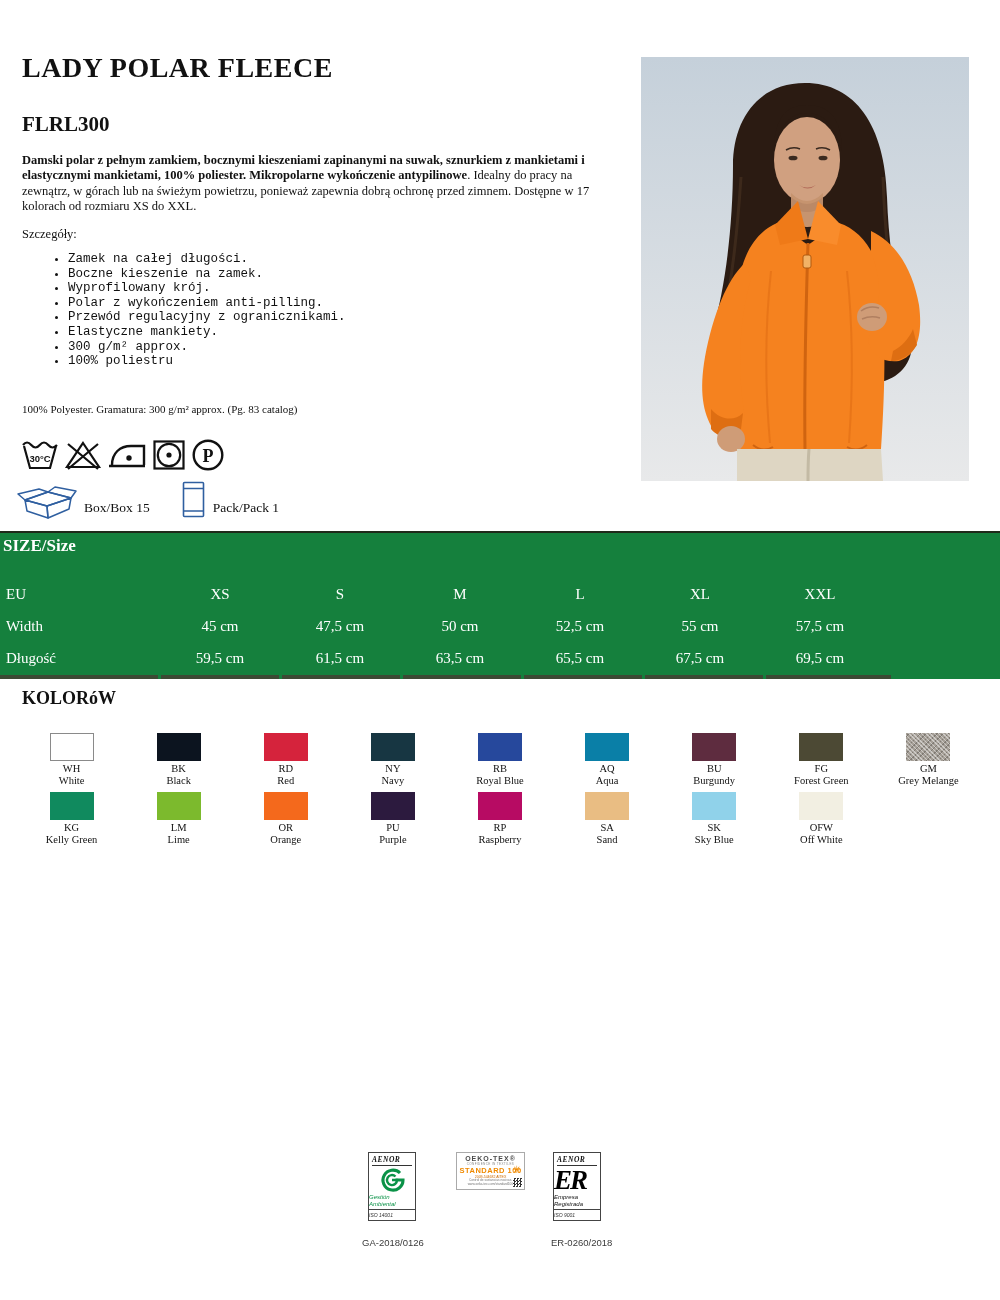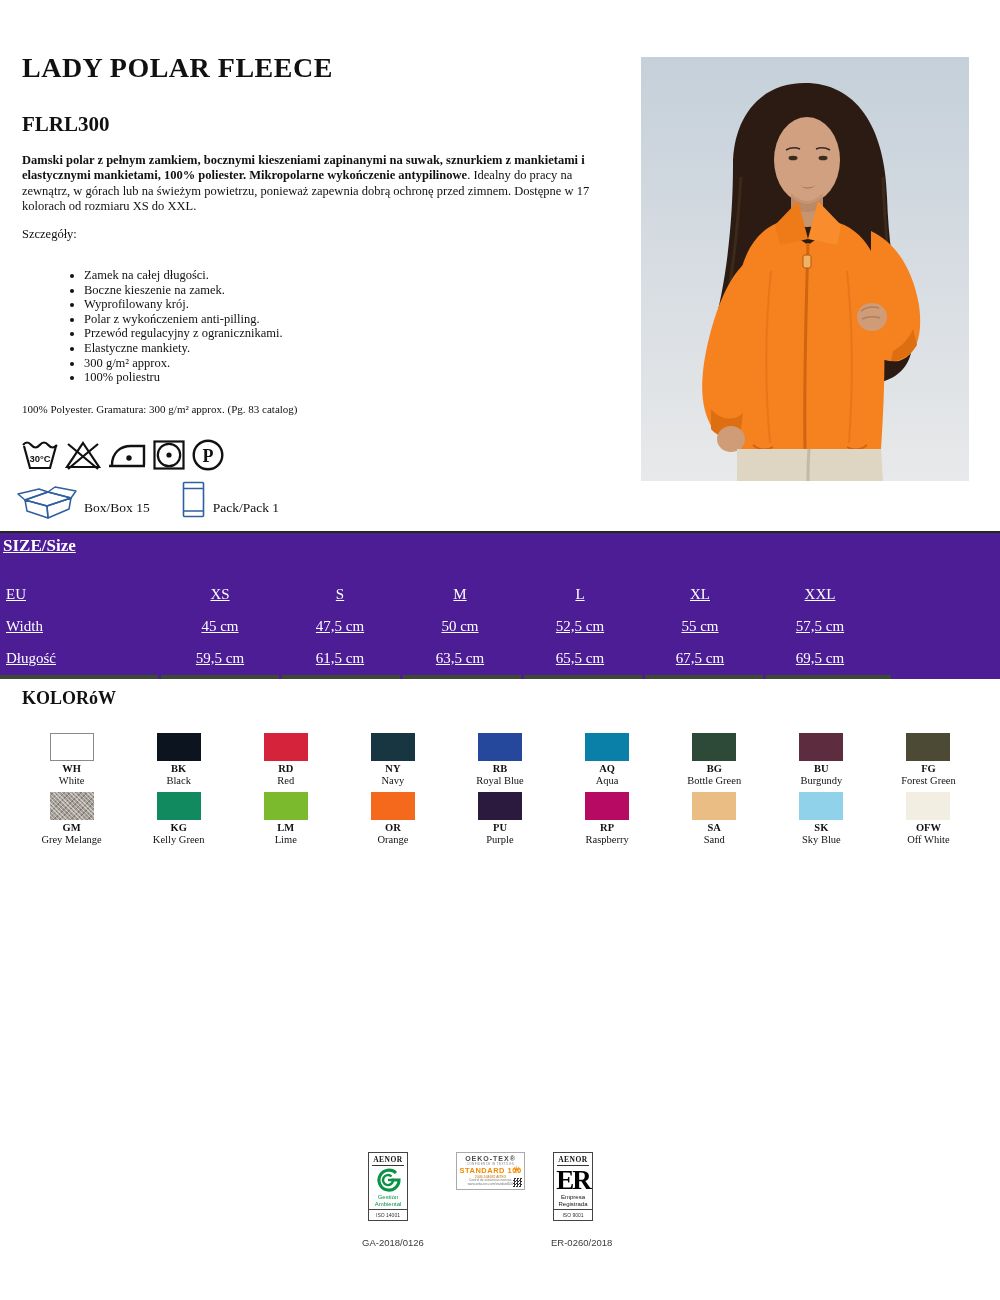--- a/index.html
+++ b/index.html
@@ -5,62 +5,62 @@
   html,body{margin:0;padding:0;background:#fff;}
   .page{position:relative;width:1000px;height:1300px;background:#ffffff;overflow:hidden;
         font-family:"Liberation Serif","DejaVu Serif",serif;color:#111;}
 
   
   .title{position:absolute;left:22px;top:52px;font-size:28px;font-weight:bold;letter-spacing:.5px;}
   .code{position:absolute;left:22px;top:112px;font-size:21px;font-weight:bold;}
   .desc{position:absolute;left:22px;top:153px;width:580px;font-size:12.5px;line-height:15.4px;}
   .desc b{font-weight:bold;}
   .details-label{position:absolute;left:22px;top:227px;font-size:12.5px;}
-  ul.details{position:absolute;left:22px;top:252px;margin:16px;padding-left:46px;font-size:12.5px;line-height:14.6px;}
+  ul.details{position:absolute;left:22px;top:252px;margin:0;padding-left:46px;font-size:12.5px;line-height:14.6px;font-family:Liberation Mono, monospace;}
   ul.details li{margin:0;padding:0;}
   .composition{position:absolute;left:22px;top:403px;font-size:11px;}
 
   
   .care-row{position:absolute;left:20px;top:436px;display:flex;gap:2px;align-items:center;}
   .care-row svg{display:block;}
 
   
   .pack-row{position:absolute;left:16px;top:478px;display:flex;align-items:flex-end;gap:6px;font-size:13.5px;}
   .pack-row .lbl{padding-bottom:4px;}
 
   
   .photo{position:absolute;left:641px;top:57px;width:328px;height:424px;}
 
   
-  .size-table{position:absolute;left:0;top:531px;width:1000px;background:#4c1d95;
-              border-top:2px solid #1f2a1a;color:#fff;text-decoration:underline;}
+  .size-table{position:absolute;left:0;top:531px;width:1000px;background:#15803d;
+              border-top:2px solid #1f2a1a;color:#fff;}
   .size-title{font-size:17px;font-weight:bold;padding:3px 0 0 3px;height:22px;}
   .size-spacer{height:20px;}
   .size-row{display:flex;height:32px;align-items:center;font-size:15px;}
   .size-cell{width:120px;text-align:center;}
   .size-cell.first{width:160px;text-align:left;padding-left:6px;box-sizing:border-box;}
   .size-bottom{display:flex;gap:3px;height:4px;margin-top:1px;}
   .size-bottom div{background:#3c4a34;height:4px;}
 
   
   .colors-title{position:absolute;left:22px;top:688px;font-size:18px;font-weight:bold;}
   .swatch-grid{position:absolute;left:18px;top:733px;width:964px;display:grid;
                grid-template-columns:repeat(9,1fr);row-gap:5px;}
   .swatch-cell{text-align:center;}
   .swatch-box{width:44px;height:28px;margin:0 auto 2px auto;}
   .swatch-box.bordered{border:1px solid #8a8a8a;width:42px;height:26px;}
   .swatch-box.melange{background-image:
       repeating-linear-gradient(45deg,rgba(255,255,255,.45) 0 1px,rgba(0,0,0,0) 1px 3px),
       repeating-linear-gradient(-45deg,rgba(60,55,50,.35) 0 1px,rgba(0,0,0,0) 1px 4px);}
-  .swatch-code{font-size:10.5px;line-height:12px;font-weight:bold;}
+  .swatch-code{font-size:10.5px;line-height:12px;}
   .swatch-name{font-size:10.5px;line-height:12px;}
 
   
   .cert{position:absolute;background:#fff;box-sizing:border-box;font-family:"Liberation Sans","DejaVu Sans",sans-serif;}
-  .cert.aenor{width:40px;height:69px;border:1px solid #444;text-align:center;}
+  .cert.aenor{width:48px;height:69px;border:1px solid #444;text-align:left;font-style:italic;}
   .aenor-brand{font-family:"Liberation Serif",serif;font-weight:bold;font-size:7.5px;letter-spacing:.5px;
                border-bottom:1px solid #333;margin:2px 3px 1px 3px;padding-bottom:1px;}
   .aenor-ga-mark{margin:1px auto 0 auto;display:block;}
   .aenor-sub{font-size:6px;line-height:6.5px;color:#0a9247;margin-top:1px;}
   .aenor-sub.dark{color:#111;}
   .aenor-iso{font-size:5px;border-top:1px solid #444;margin-top:2px;padding:1.5px 0;color:#333;}
   .er-mono{font-family:"Liberation Serif",serif;font-weight:bold;font-size:27px;line-height:26px;letter-spacing:-2px;color:#000000;}
   .cert.oeko{width:69px;height:38px;border:1px solid #aaa;text-align:center;overflow:hidden;}
   .oeko-brand{font-size:7px;font-weight:bold;color:#4a4a4a;letter-spacing:1px;margin-top:2px;}
   .oeko-tag{font-size:3px;color:#888;letter-spacing:.4px;}
@@ -259,25 +259,20 @@
         <div class="swatch-box" style="background-color: rgb(38, 72, 156);"></div>
         <div class="swatch-code">RB</div>
         <div class="swatch-name">Royal Blue</div>
       </div>
       <div class="swatch-cell">
         <div class="swatch-box" style="background-color: rgb(10, 127, 167);"></div>
         <div class="swatch-code">AQ</div>
         <div class="swatch-name">Aqua</div>
       </div>
       <div class="swatch-cell">
-        <div class="swatch-box" style="background-color: rgb(44, 74, 55);"></div>
-        <div class="swatch-code">BG</div>
-        <div class="swatch-name">Bottle Green</div>
-      </div>
-      <div class="swatch-cell">
         <div class="swatch-box" style="background-color: rgb(94, 44, 63);"></div>
         <div class="swatch-code">BU</div>
         <div class="swatch-name">Burgundy</div>
       </div>
       <div class="swatch-cell">
         <div class="swatch-box" style="background-color: rgb(76, 73, 52);"></div>
         <div class="swatch-code">FG</div>
         <div class="swatch-name">Forest Green</div>
       </div>
       <div class="swatch-cell">

